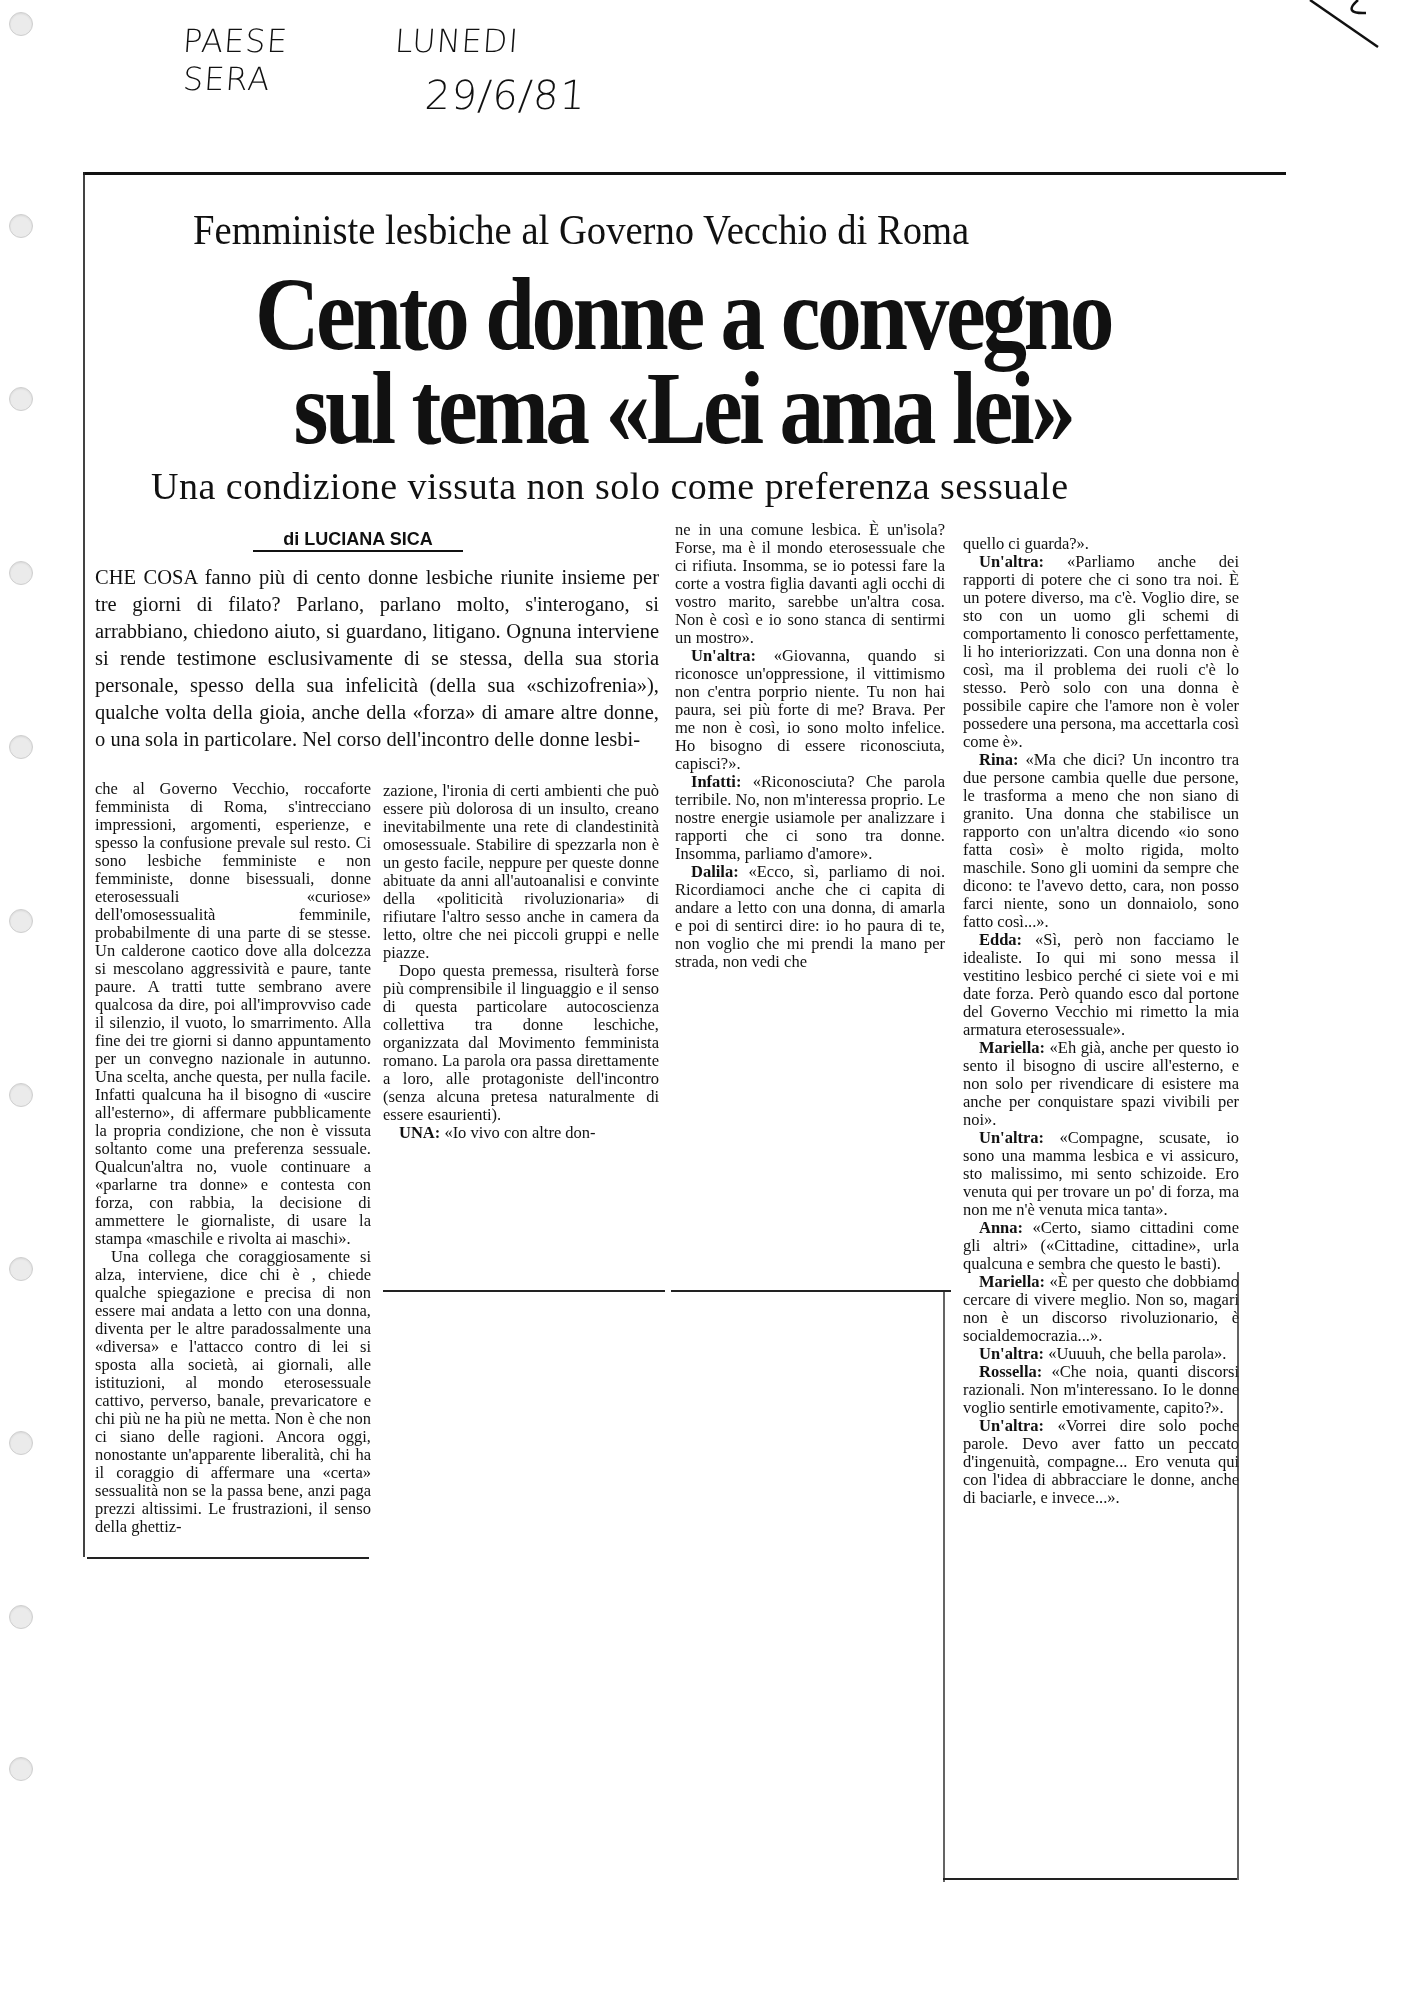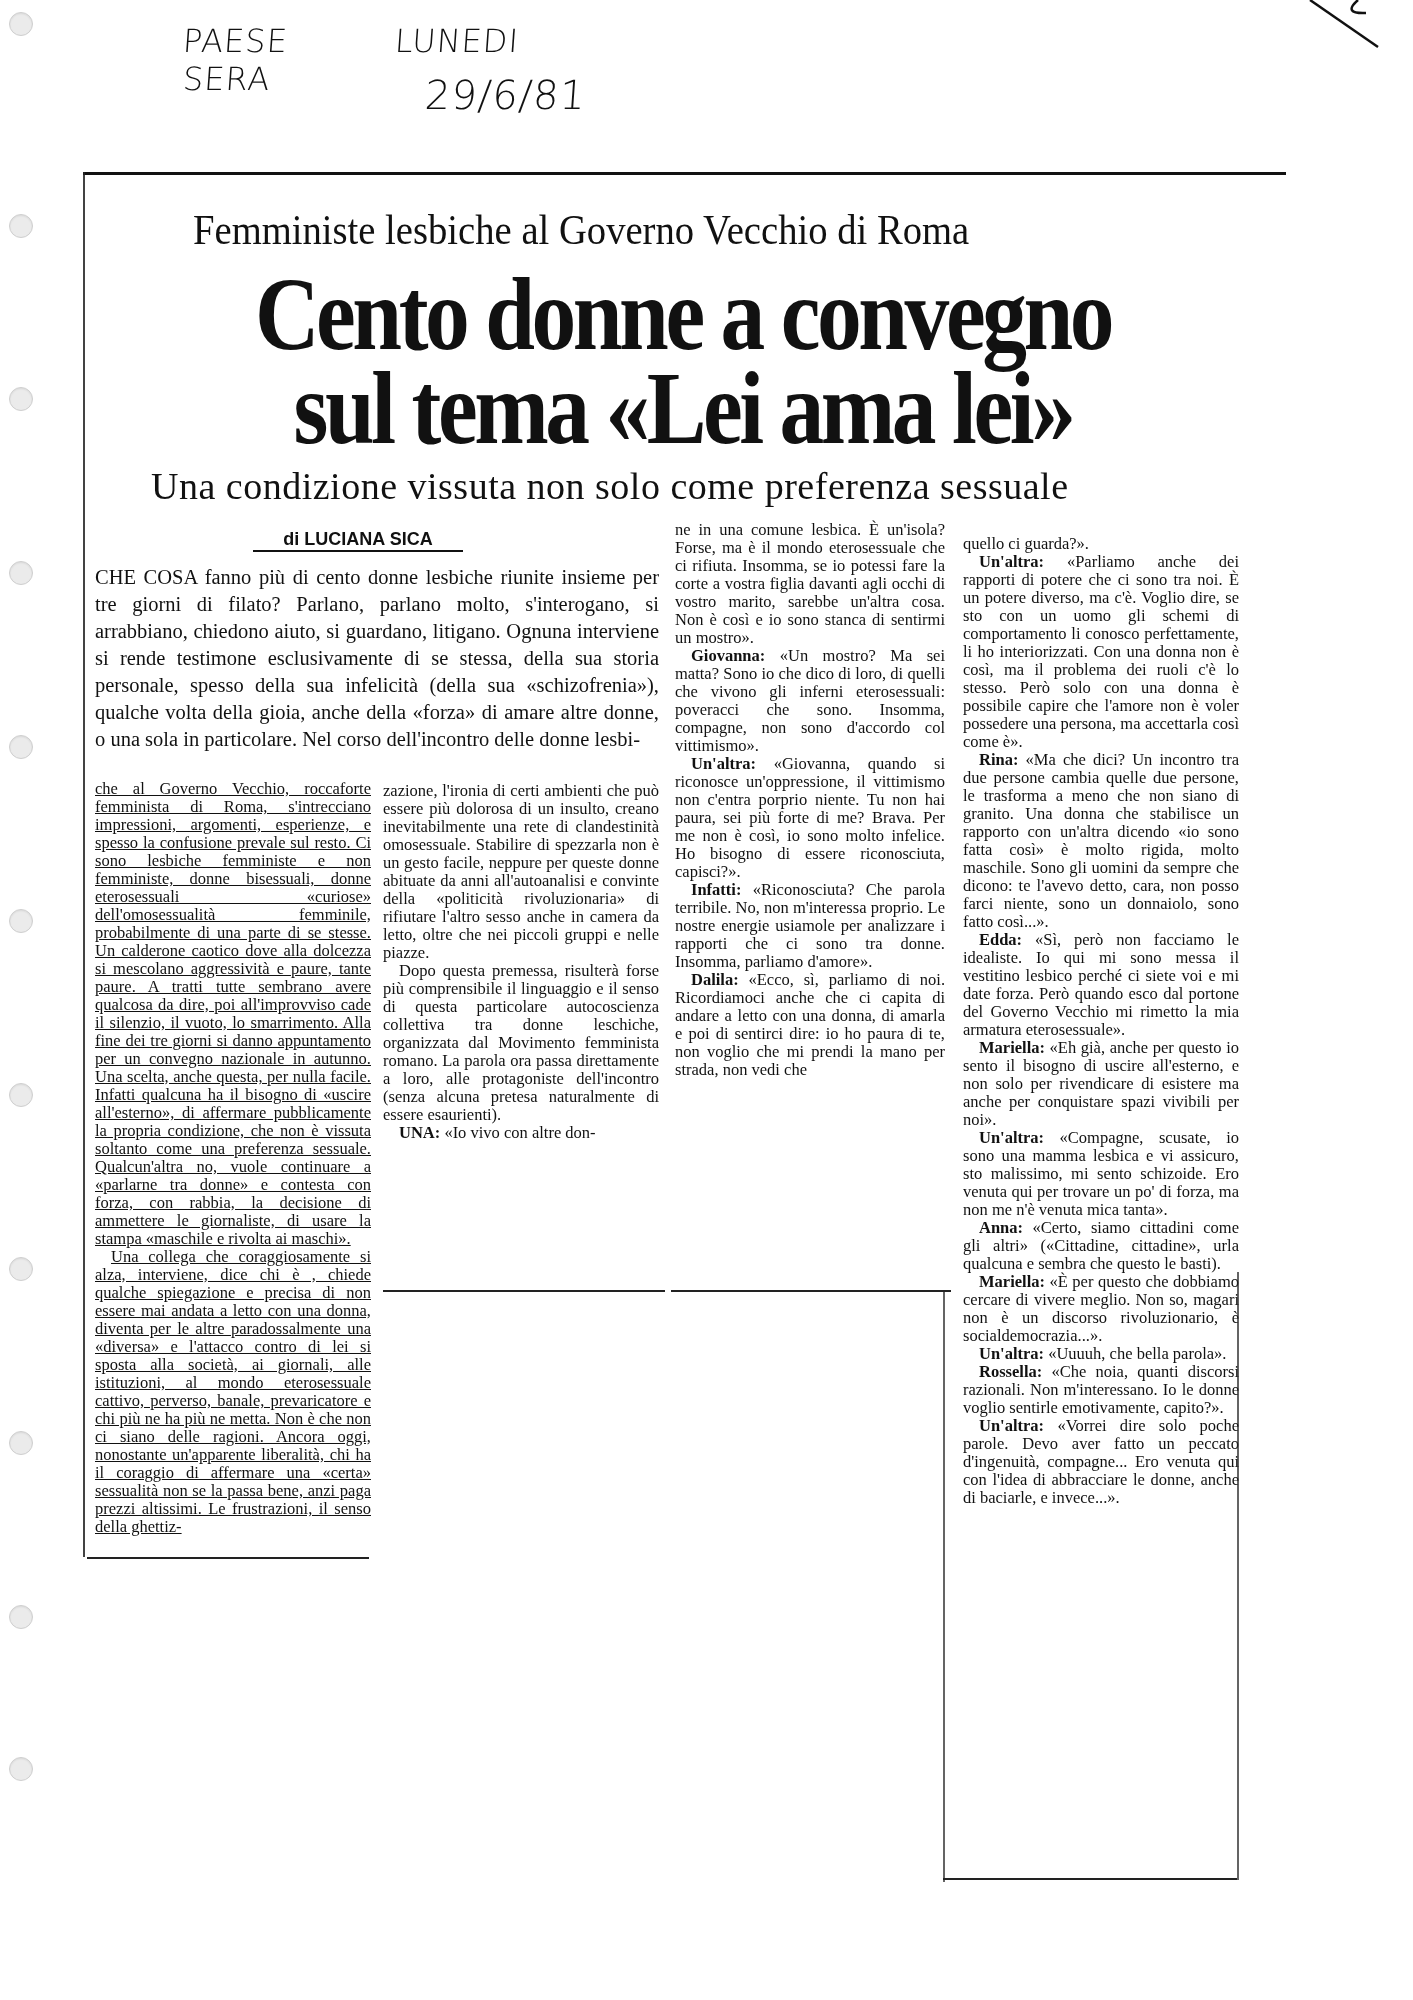--- a/index.html
+++ b/index.html
@@ -85,38 +85,37 @@
   <div class="kicker">Femministe lesbiche al Governo Vecchio di Roma</div>
   <div class="headline">
     <div>Cento donne a convegno</div>
     <div>sul tema «Lei ama lei»</div>
   </div>
   <div class="subhead">Una condizione vissuta non solo come preferenza sessuale</div>
   <div class="byline">di LUCIANA SICA</div>
 
   <div class="lead">CHE COSA fanno più di cento donne lesbiche riunite insieme per tre giorni di filato? Parlano, parlano molto, s'interogano, si arrabbiano, chiedono aiuto, si guardano, litigano. Ognuna interviene si rende testimone esclusivamente di se stessa, della sua storia personale, spesso della sua infelicità (della sua «schizofrenia»), qualche volta della gioia, anche della «forza» di amare altre donne, o una sola in particolare. Nel corso dell'incontro delle donne lesbi-</div>
 
-  <div class="col" style="left:12px; top:608px; width:276px;text-decoration:underline;">
+  <div class="col" style="left:12px; top:608px; width:276px;">
     <p>che al Governo Vecchio, roccaforte femminista di Roma, s'intrecciano impressioni, argomenti, esperienze, e spesso la confusione prevale sul resto. Ci sono lesbiche femministe e non femministe, donne bisessuali, donne eterosessuali «curiose» dell'omosessualità femminile, probabilmente di una parte di se stesse. Un calderone caotico dove alla dolcezza si mescolano aggressività e paure, tante paure. A tratti tutte sembrano avere qualcosa da dire, poi all'improvviso cade il silenzio, il vuoto, lo smarrimento. Alla fine dei tre giorni si danno appuntamento per un convegno nazionale in autunno. Una scelta, anche questa, per nulla facile. Infatti qualcuna ha il bisogno di «uscire all'esterno», di affermare pubblicamente la propria condizione, che non è vissuta soltanto come una preferenza sessuale. Qualcun'altra no, vuole continuare a «parlarne tra donne» e contesta con forza, con rabbia, la decisione di ammettere le giornaliste, di usare la stampa «maschile e rivolta ai maschi».</p>
     <p>Una collega che coraggiosamente si alza, interviene, dice chi è , chiede qualche spiegazione e precisa di non essere mai andata a letto con una donna, diventa per le altre paradossalmente una «diversa» e l'attacco contro di lei si sposta alla società, ai giornali, alle istituzioni, al mondo eterosessuale cattivo, perverso, banale, prevaricatore e chi più ne ha più ne metta. Non è che non ci siano delle ragioni. Ancora oggi, nonostante un'apparente liberalità, chi ha il coraggio di affermare una «certa» sessualità non se la passa bene, anzi paga prezzi altissimi. Le frustrazioni, il senso della ghettiz-</p>
   </div>
 
   <div class="col" style="left:300px; top:610px; width:276px;">
     <p>zazione, l'ironia di certi ambienti che può essere più dolorosa di un insulto, creano inevitabilmente una rete di clandestinità omosessuale. Stabilire di spezzarla non è un gesto facile, neppure per queste donne abituate da anni all'autoanalisi e convinte della «politicità rivoluzionaria» di rifiutare l'altro sesso anche in camera da letto, oltre che nei piccoli gruppi e nelle piazze.</p>
     <p>Dopo questa premessa, risulterà forse più comprensibile il linguaggio e il senso di questa particolare autocoscienza collettiva tra donne leschiche, organizzata dal Movimento femminista romano. La parola ora passa direttamente a loro, alle protagoniste dell'incontro (senza alcuna pretesa naturalmente di essere esaurienti).</p>
     <p><span class="speaker">UNA:</span> <span>«Io vivo con altre don-</span></p>
   </div>
 
   <div class="rule" style="left:4px; top:1385px; width:282px;"></div>
   <div class="rule" style="left:300px; top:1118px; width:282px;"></div>
   <div class="rule" style="left:588px; top:1118px; width:280px;"></div>
 
   <div class="col" style="left:592px; top:349px; width:270px;">
     <p><span class="speaker"></span><span>ne in una comune lesbica. È un'isola? Forse, ma è il mondo eterosessuale che ci rifiuta. Insomma, se io potessi fare la corte a vostra figlia davanti agli occhi di vostro marito, sarebbe un'altra cosa. Non è così e io sono stanca di sentirmi un mostro».</span></p>
-    <p><span class="speaker">Giovanna:</span> <span>«Un mostro? Ma sei matta? Sono io che dico di loro, di quelli che vivono gli inferni eterosessuali: poveracci che sono. Insomma, compagne, non sono d'accordo col vittimismo».</span></p>
     <p><span class="speaker">Un'altra:</span> <span>«Giovanna, quando si riconosce un'oppressione, il vittimismo non c'entra porprio niente. Tu non hai paura, sei più forte di me? Brava. Per me non è così, io sono molto infelice. Ho bisogno di essere riconosciuta, capisci?».</span></p>
     <p><span class="speaker">Infatti:</span> <span>«Riconosciuta? Che parola terribile. No, non m'interessa proprio. Le nostre energie usiamole per analizzare i rapporti che ci sono tra donne. Insomma, parliamo d'amore».</span></p>
     <p><span class="speaker">Dalila:</span> <span>«Ecco, sì, parliamo di noi. Ricordiamoci anche che ci capita di andare a letto con una donna, di amarla e poi di sentirci dire: io ho paura di te, non voglio che mi prendi la mano per strada, non vedi che</span></p>
   </div>
 
   <div class="vrule" style="left:860px; top:1120px; height:590px; opacity:.7;"></div>
   <div class="col" style="left:880px; top:363px; width:276px;">
     <p><span class="speaker"></span><span>quello ci guarda?».</span></p>
     <p><span class="speaker">Un'altra:</span> <span>«Parliamo anche dei rapporti di potere che ci sono tra noi. È un potere diverso, ma c'è. Voglio dire, se sto con un uomo gli schemi di comportamento li conosco perfettamente, li ho interiorizzati. Con una donna non è così, ma il problema dei ruoli c'è lo stesso. Però solo con una donna è possibile capire che l'amore non è voler possedere una persona, ma accettarla così come è».</span></p>
     <p><span class="speaker">Rina:</span> <span>«Ma che dici? Un incontro tra due persone cambia quelle due persone, le trasforma a meno che non siano di granito. Una donna che stabilisce un rapporto con un'altra dicendo «io sono fatta così» è molto rigida, molto maschile. Sono gli uomini da sempre che dicono: te l'avevo detto, cara, non posso farci niente, sono un donnaiolo, sono fatto così...».</span></p>

